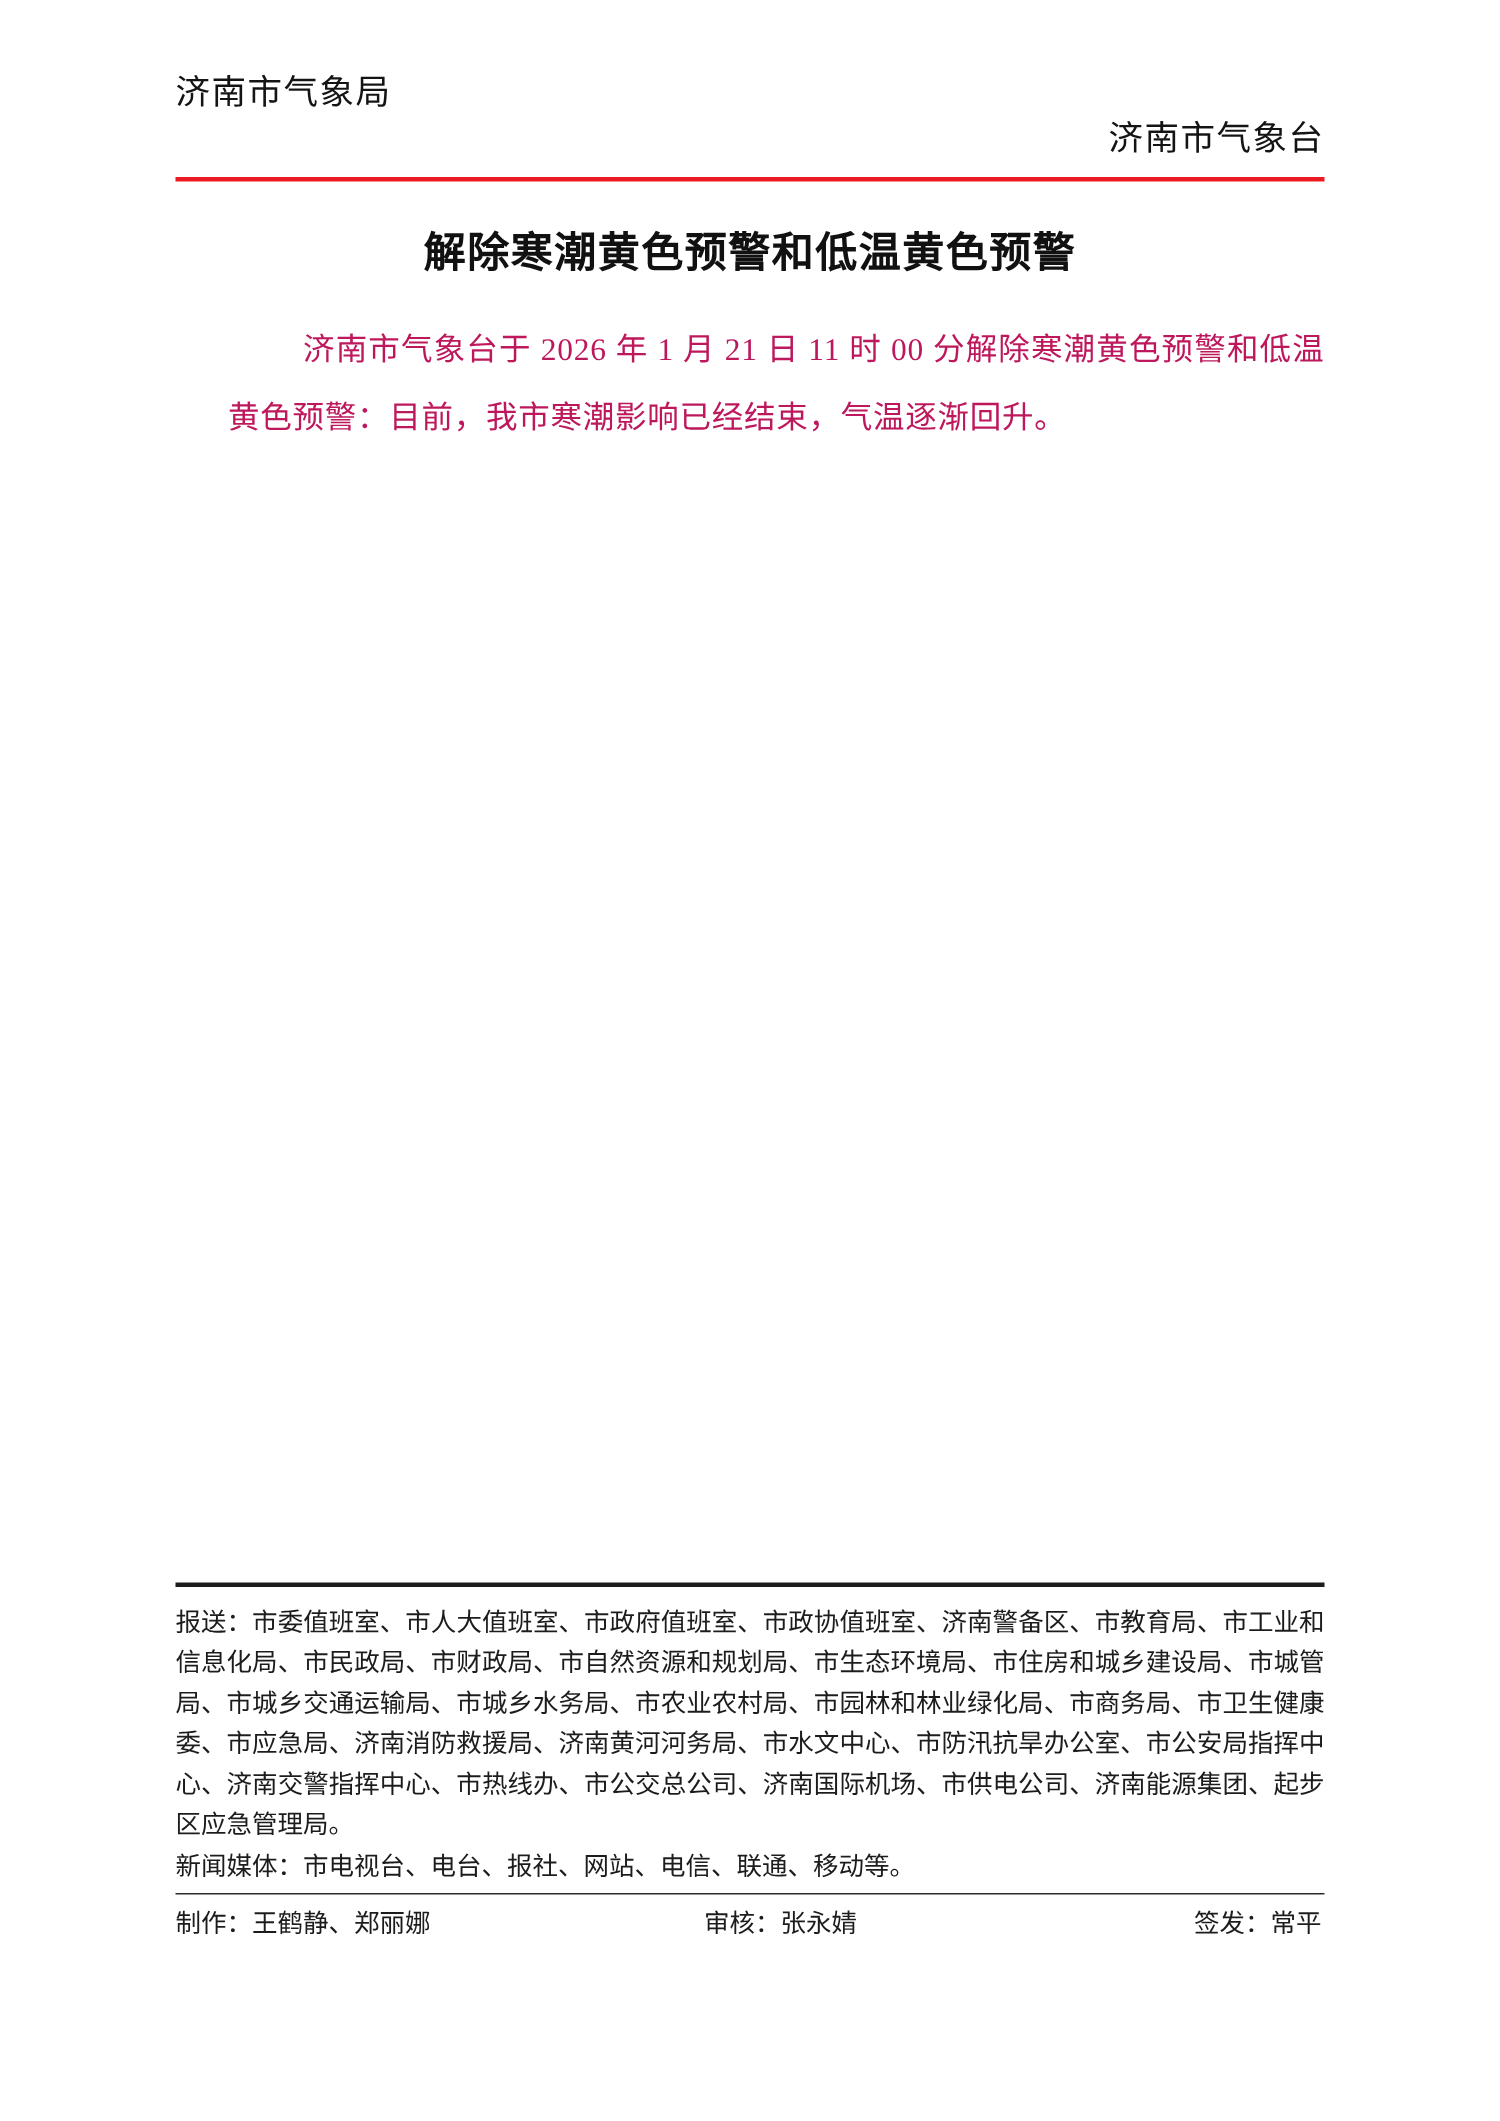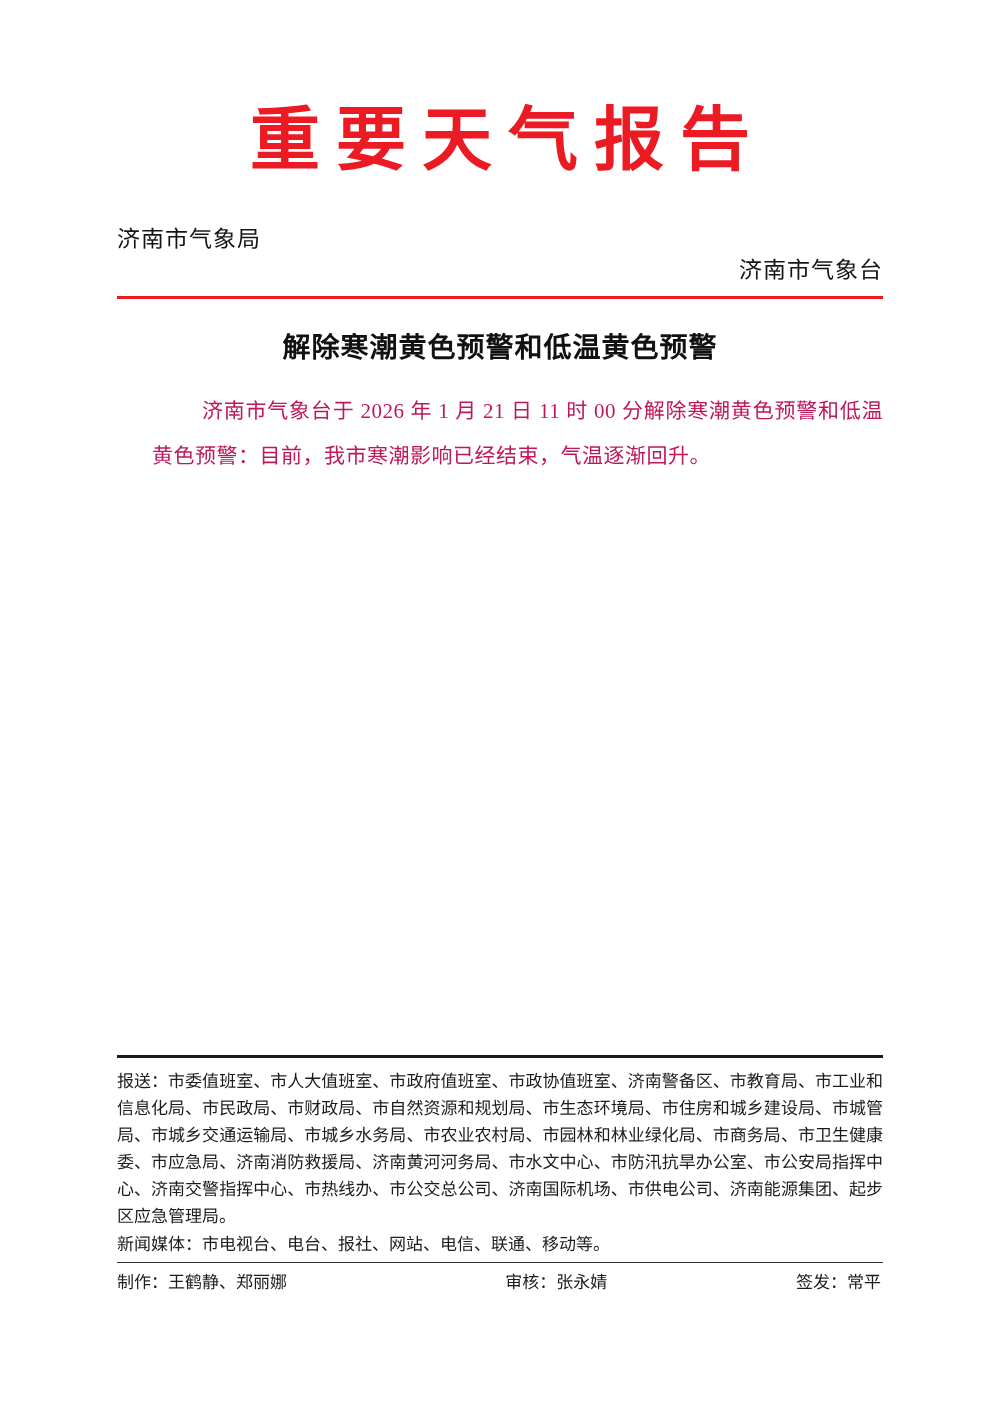--- a/index.html
+++ b/index.html
@@ -143,35 +143,31 @@
     height: 1.5px;
     background: #2b2b2b;
     width: 100%;
   }
   .signoff-row {
     display: flex;
     padding-top: 7px;
     font-size: 17px;
     line-height: 26px;
     color: #1c1c1c;
-    gap: 36px;
   }
   .signoff-produced { flex: 0 0 46%; }
   .signoff-reviewed { flex: 0 0 33%; }
   .signoff-issued   { flex: 1 1 auto; text-align: right; padding-right: 2px; }
 </style>
 </head>
 <body>
 
 <div class="page">
   <div class="sheet">
 
-    <div class="masthead">
-      <h1 class="masthead-title">重要天气报告</h1>
-    </div>
 
     <div class="issuer-block">
       <div class="issuer-lines">
         <div>济南市气象局</div>
         <div class="issuer-row">
           <span class="issuer-line2">济南市气象台</span>
         </div>
       </div>
       <div class="red-rule"></div>
     </div>

